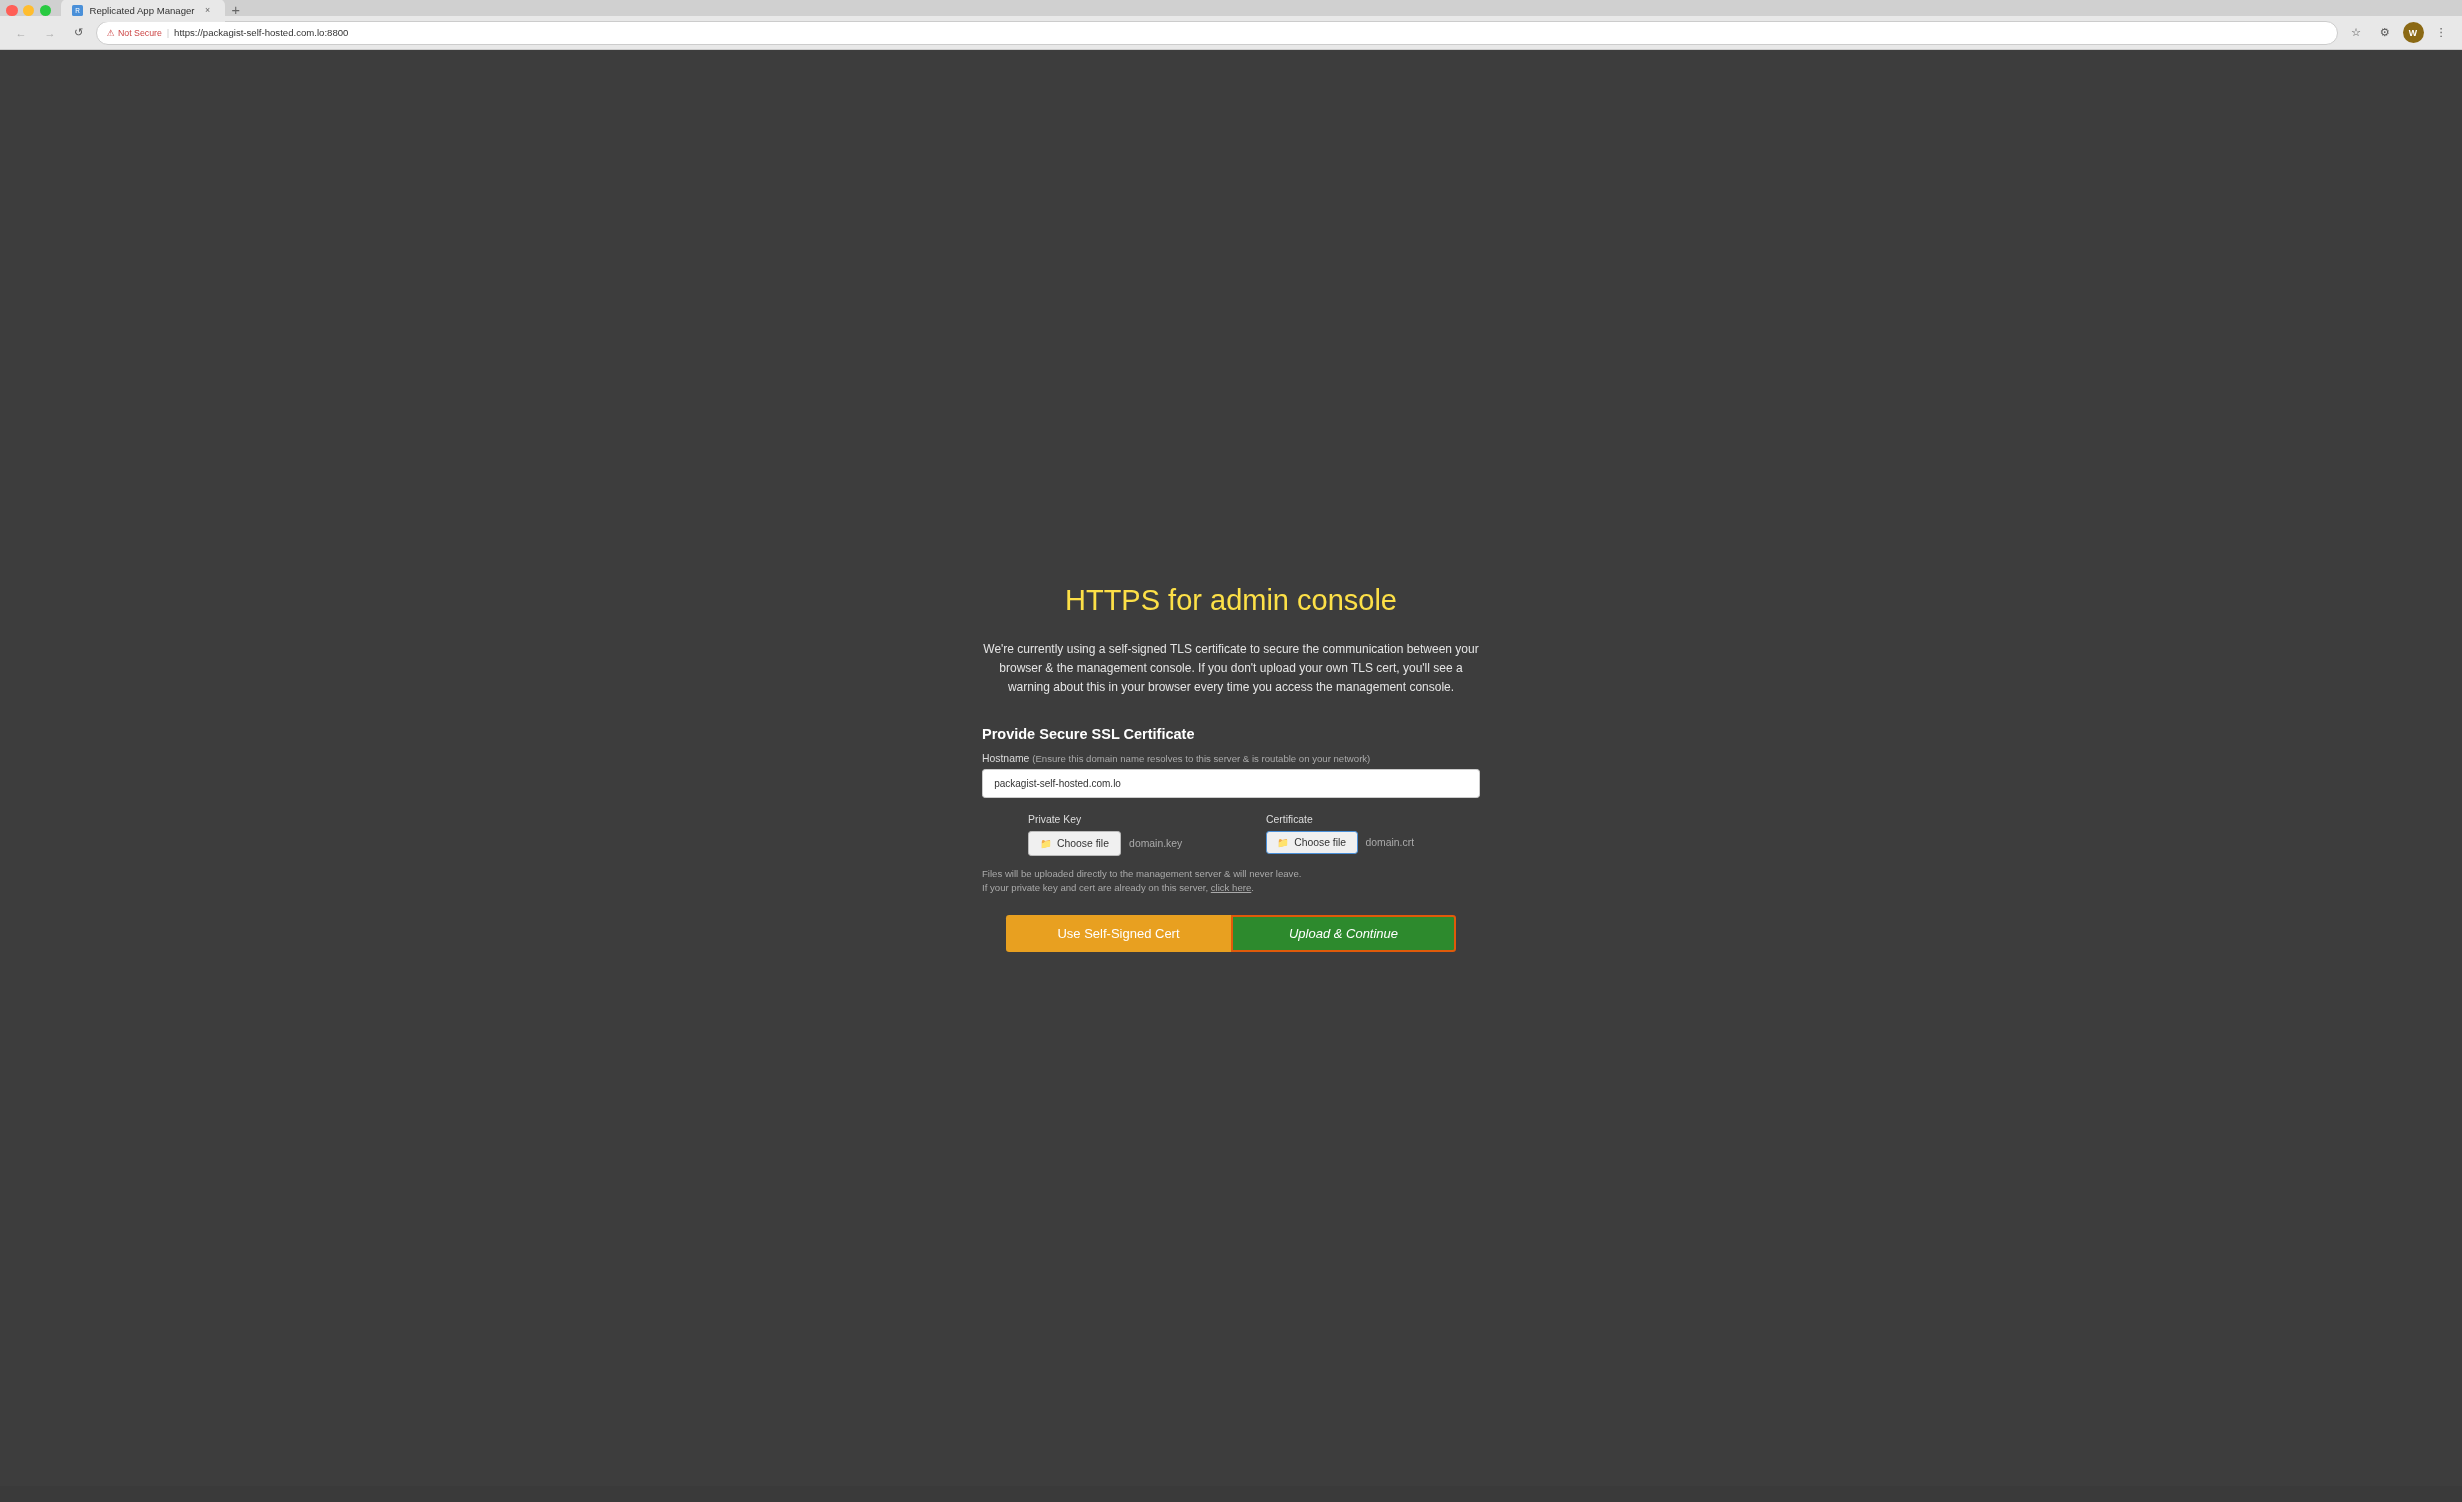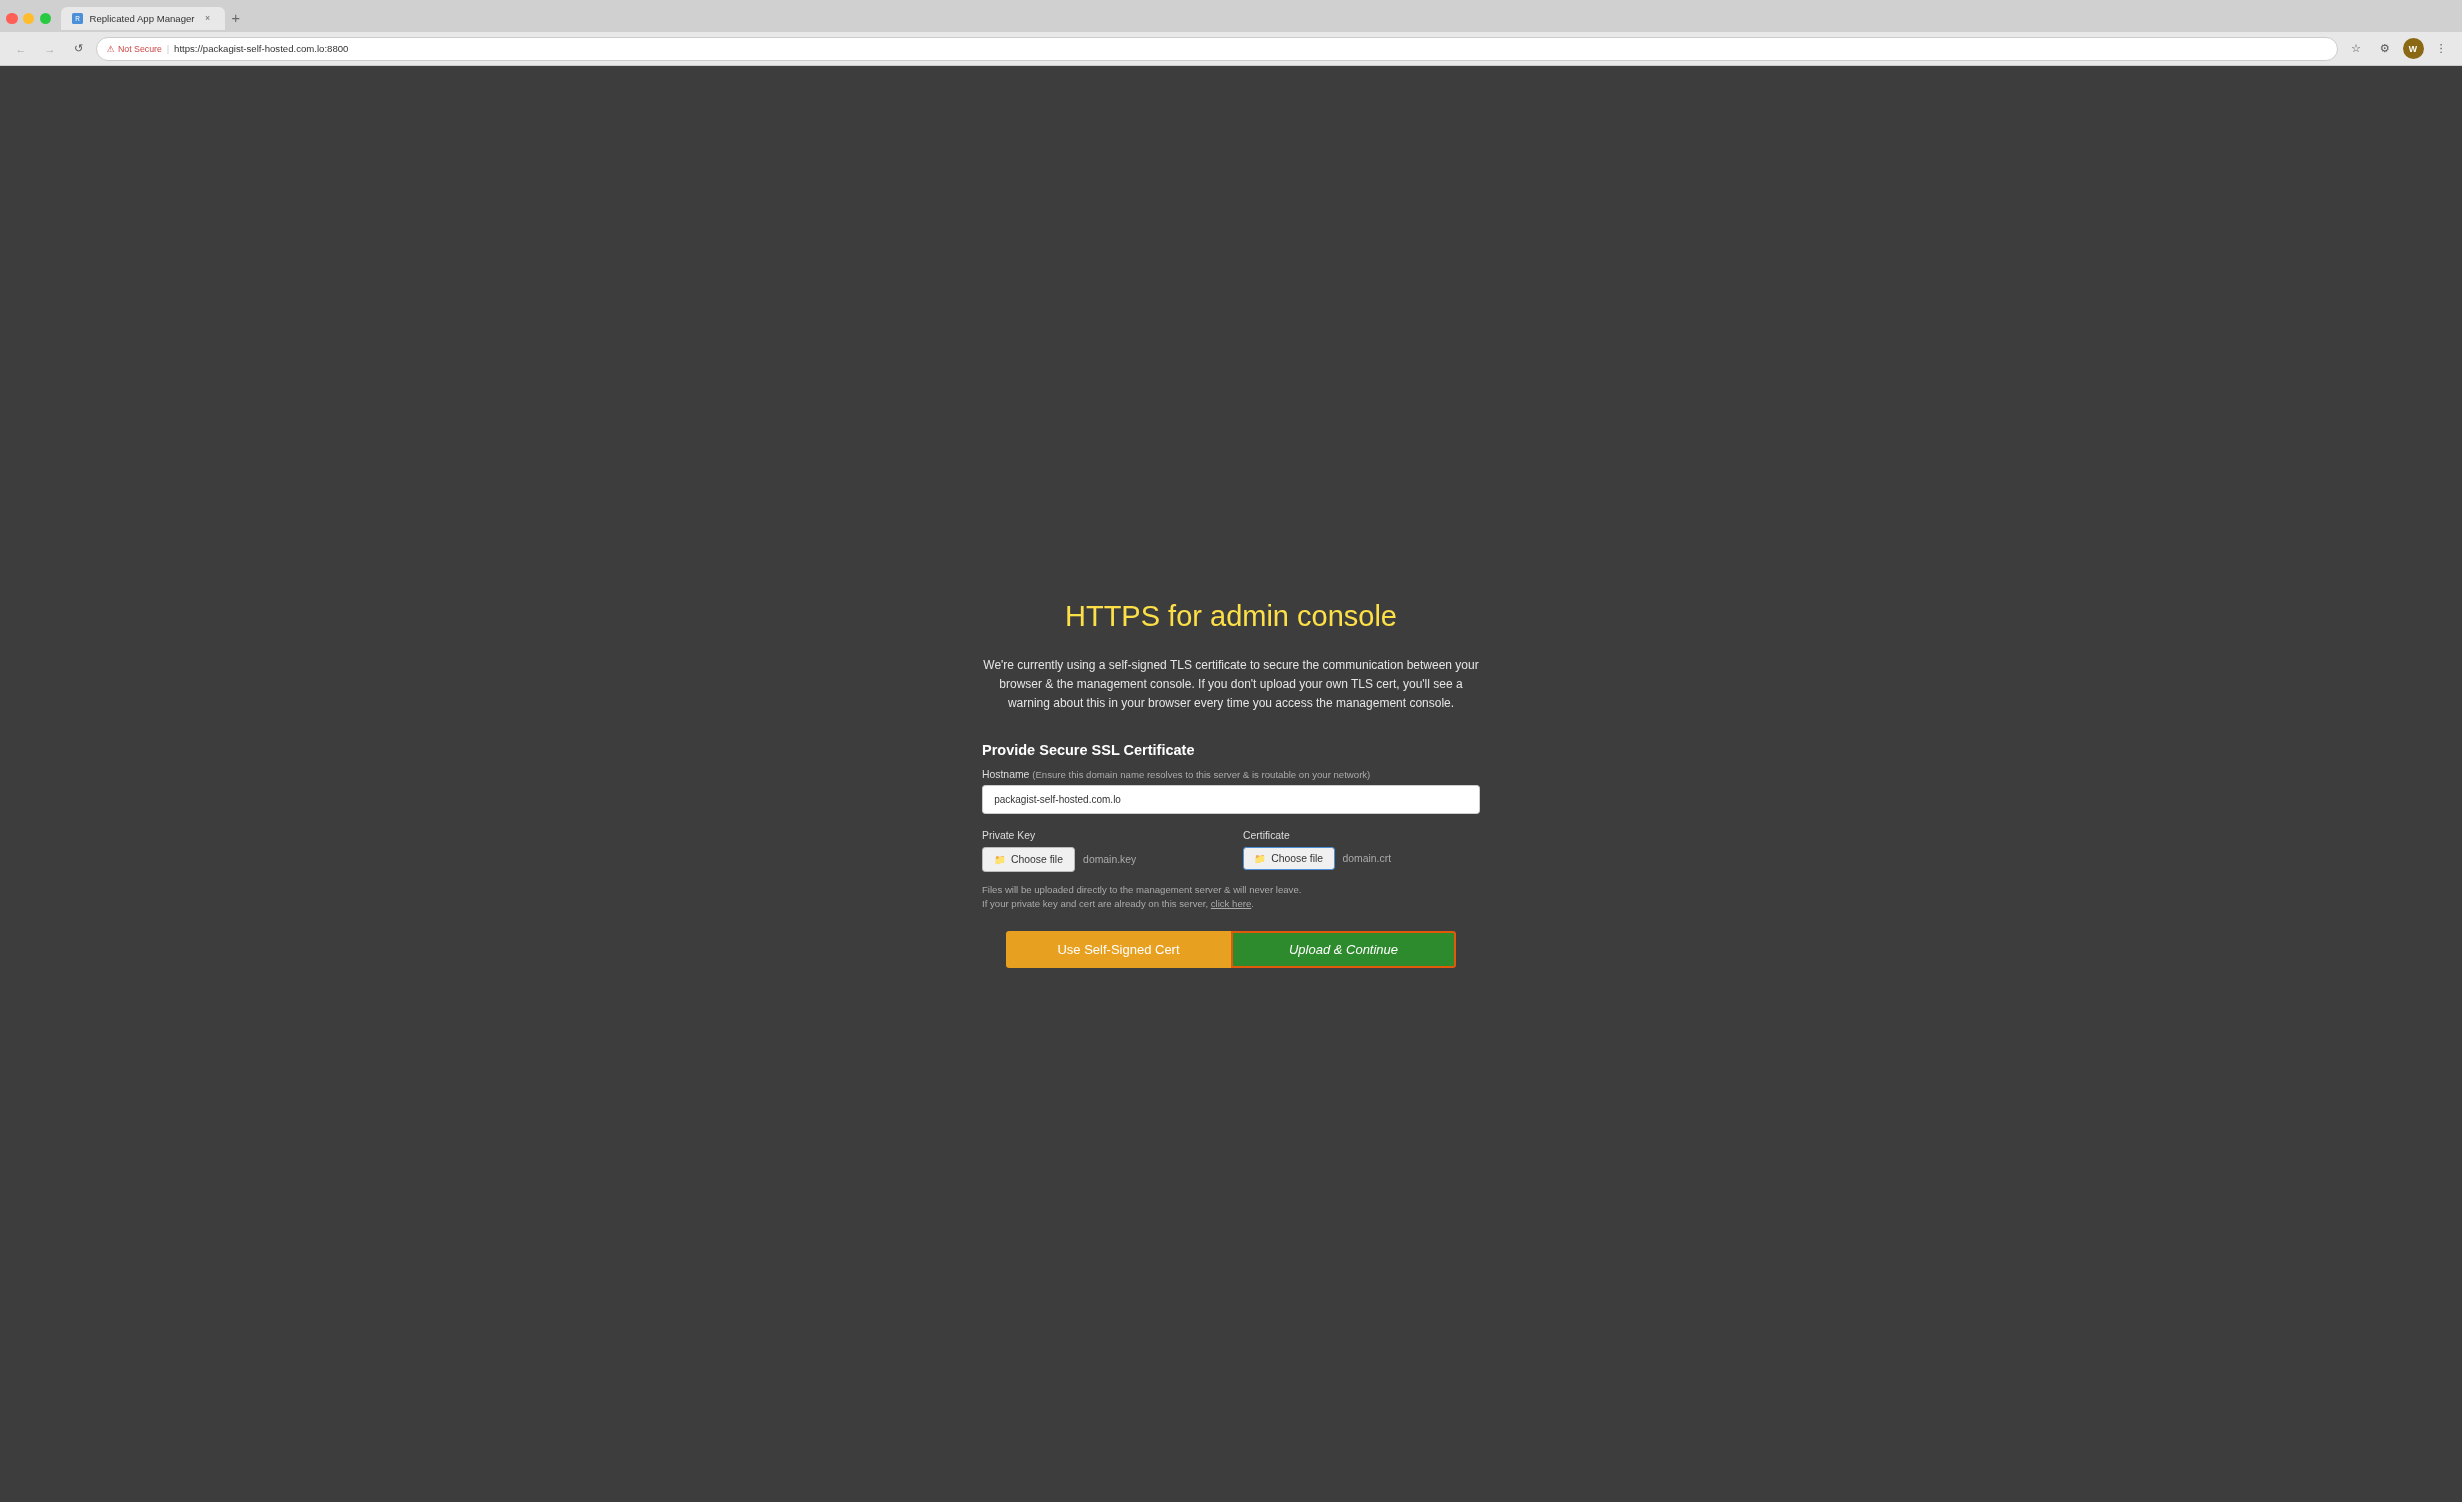--- a/index.html
+++ b/index.html
@@ -14,21 +14,21 @@
     .browser-chrome {
       background: #e8e8e8;
       width: 100%;
     }
 
     .browser-tab-bar {
       background: #d0d0d0;
       display: flex;
       align-items: center;
       padding: 4.8px 6.4px 0 6.4px;
-      height: 32px;
+      height: 16px;
     }
 
     .window-controls {
       display: flex;
       gap: 5.6px;
       margin-right: 9.6px;
     }
 
     .window-btn {
       width: 11.2px;
@@ -246,20 +246,21 @@
       border: 0.8px solid #ccc;
       border-radius: 3.2px;
       color: #333;
       margin-bottom: 16px;
     }
 
     .file-row {
       display: flex;
       gap: 24px;
       margin-bottom: 11.2px;
+      margin-left: 46px;
     }
 
     .file-field {
       flex: 1;
     }
 
     .file-field-label {
       font-size: 10.4px;
       color: #ddd;
       margin-bottom: 6.4px;

